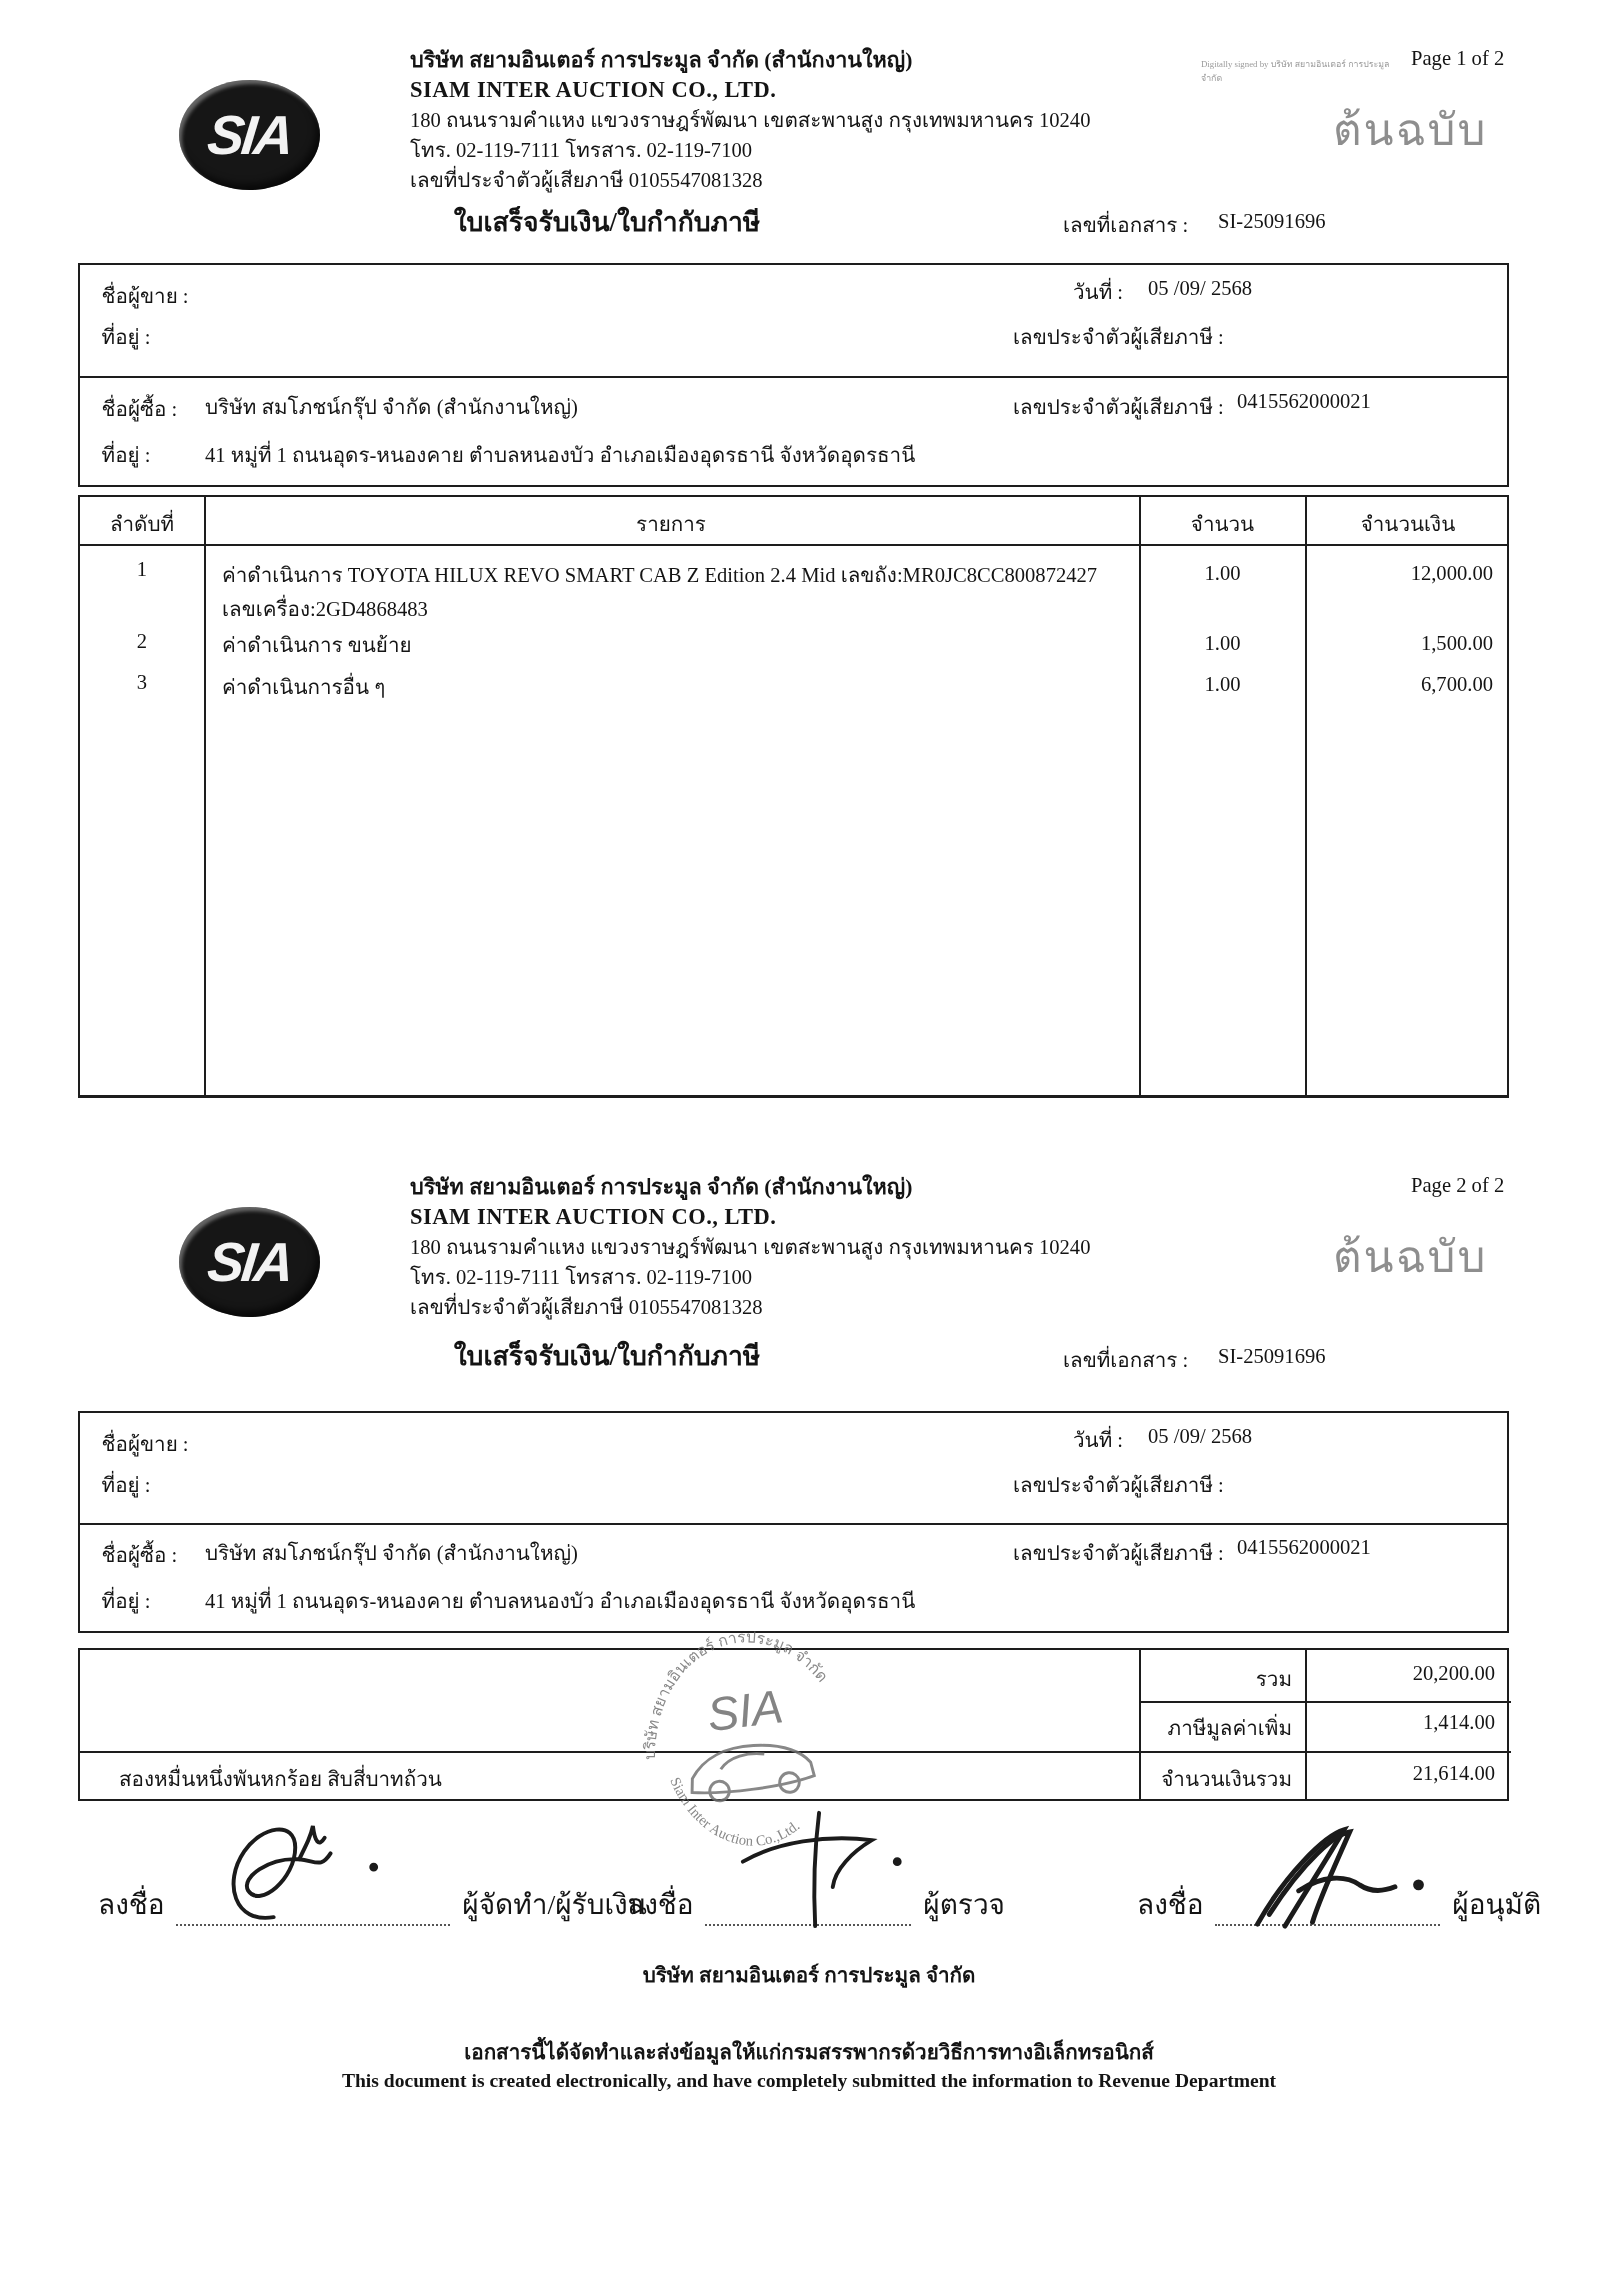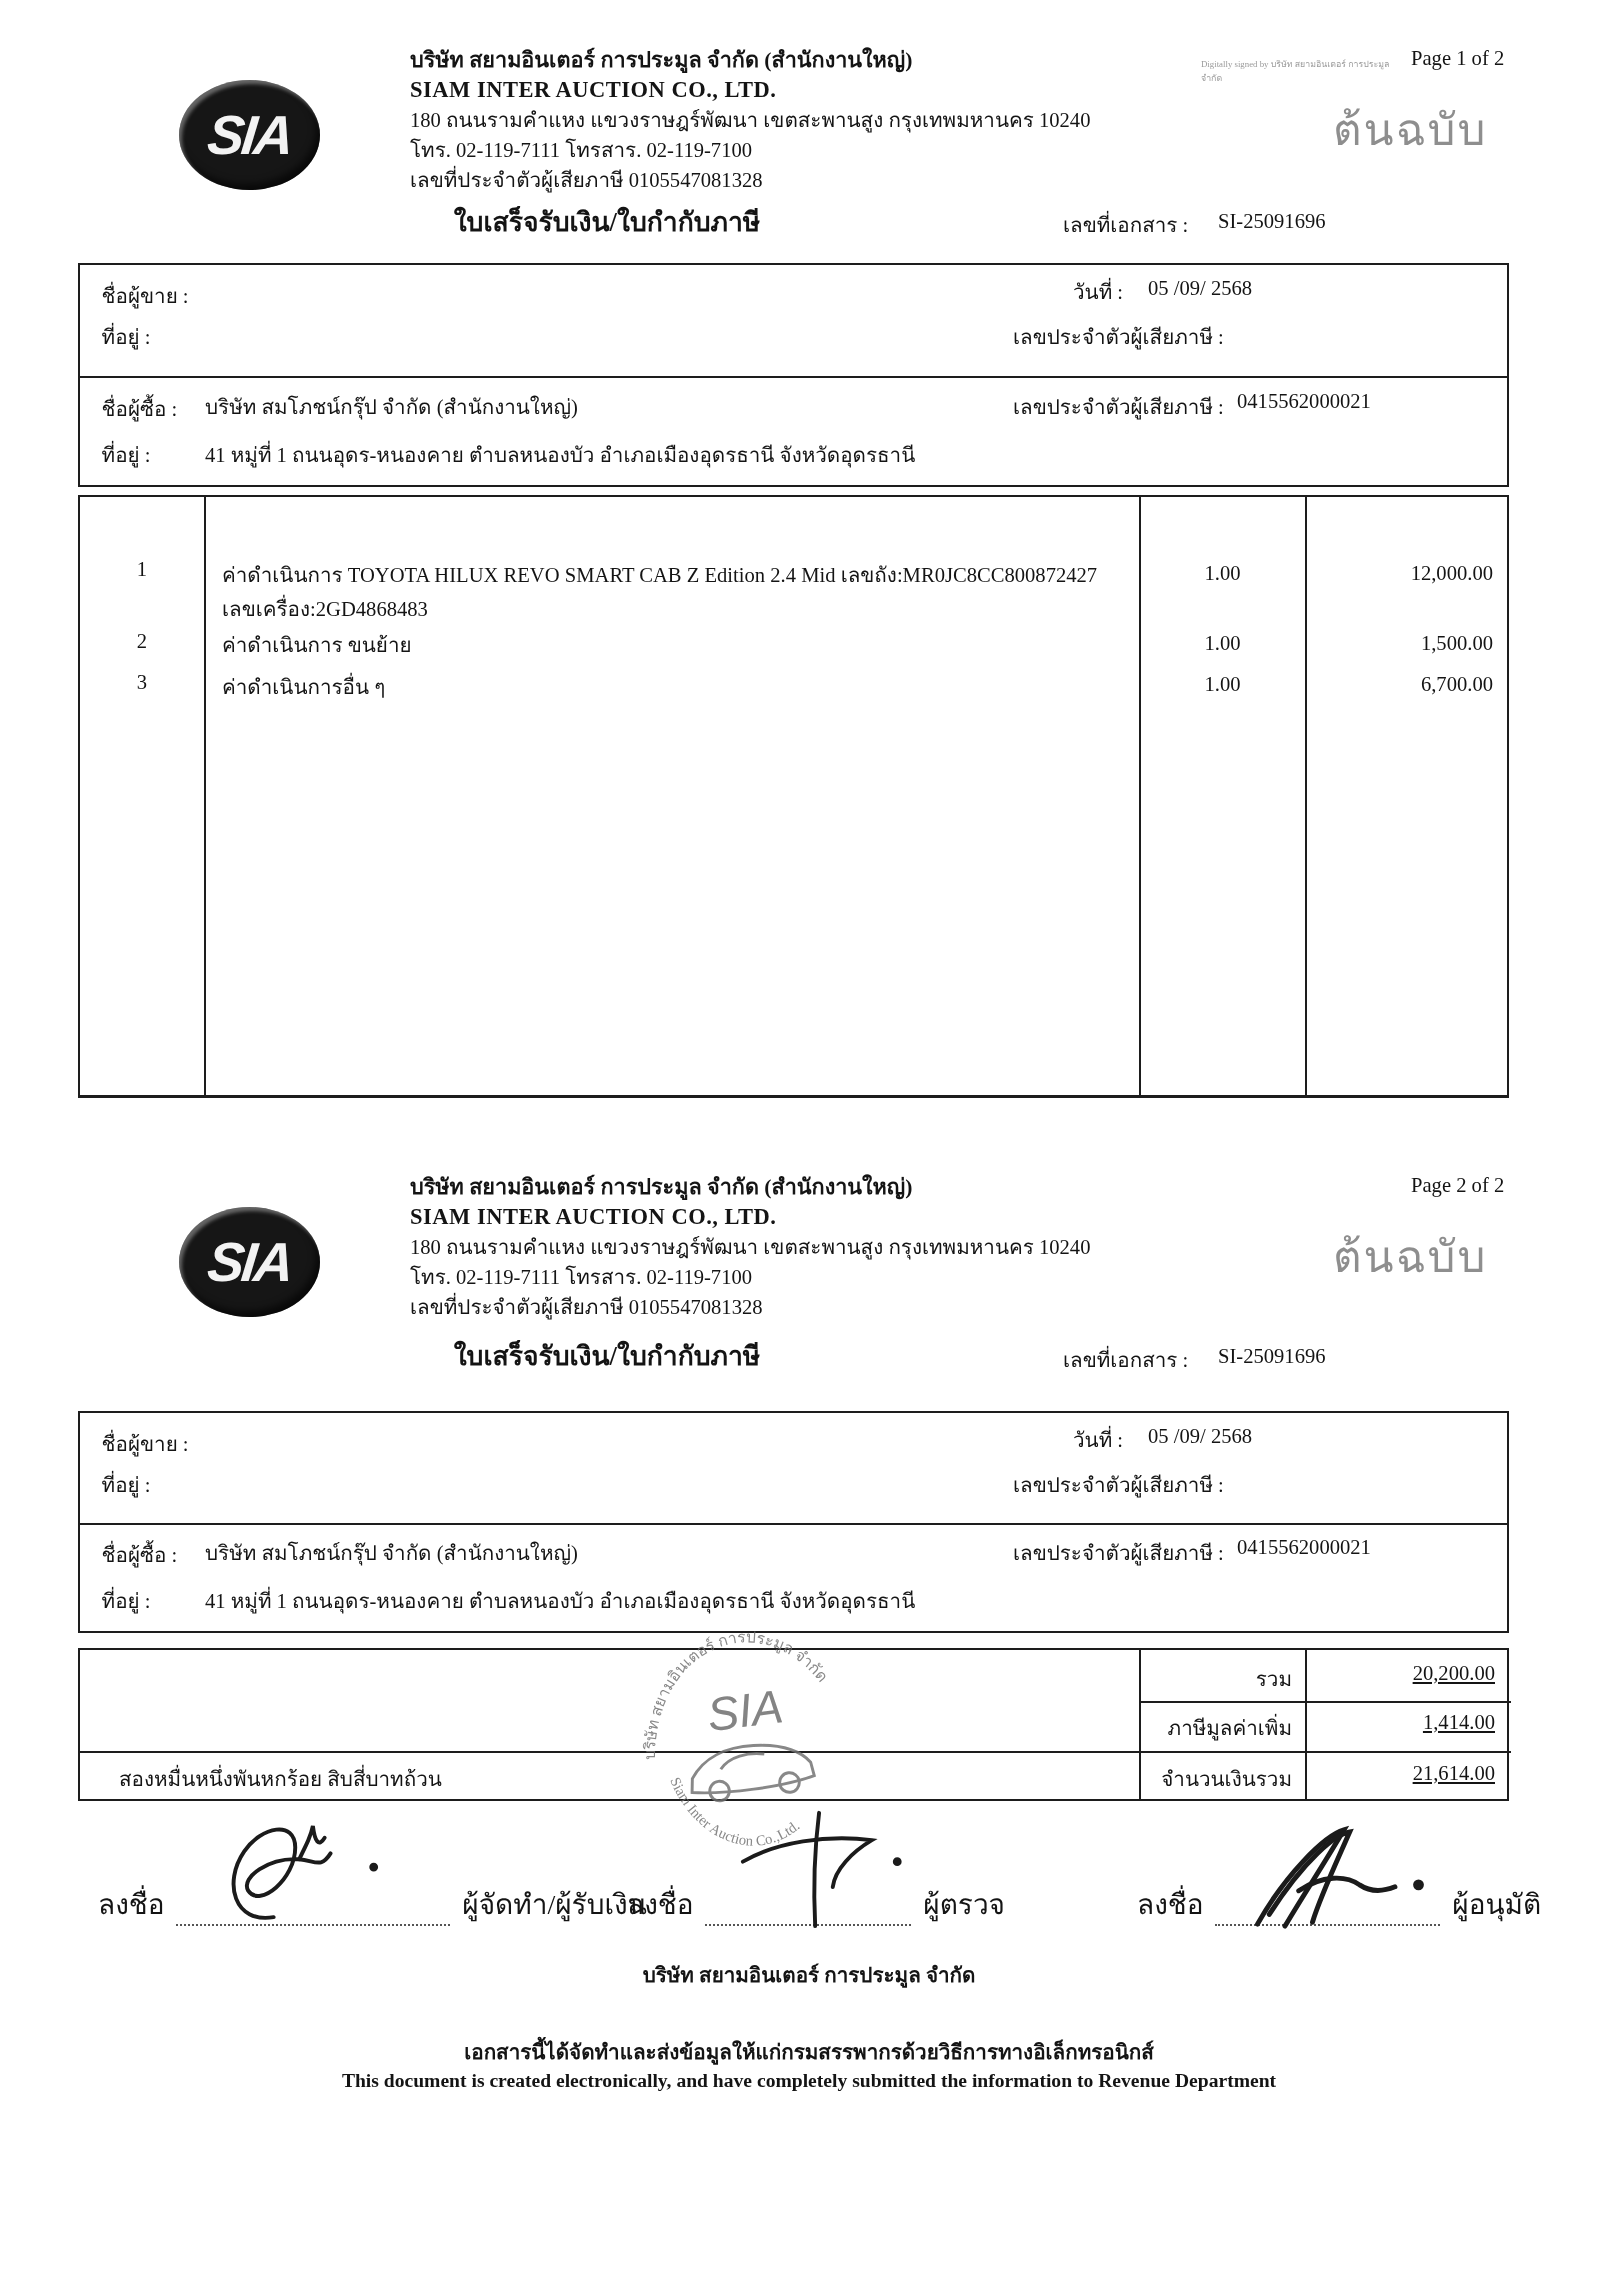--- a/index.html
+++ b/index.html
@@ -49,21 +49,21 @@
   .items-header { position:absolute; left:0; right:0; top:0; height:49px; border-bottom:2px solid #1d1d1d; }
   .hcell { position:absolute; top:9.8px; font-size:20.6px; text-align:center; }
   .cell { position:absolute; font-size:20.6px; }
   .c-center { text-align:center; }
   .c-right { text-align:right; }
 
   
   .totals-box { position:absolute; left:78px; top:521px; width:1431px; height:153px; border:2px solid #1d1d1d; }
   .hline { position:absolute; height:2px; background:#1d1d1d; }
   .totals-box .tlabel { position:absolute; left:1059px; width:153px; text-align:right; font-size:20.6px; }
-  .totals-box .tvalue { position:absolute; left:1225px; width:190px; text-align:right; font-size:20.6px;text-decoration:underline; }
+  .totals-box .tvalue { position:absolute; left:1225px; width:190px; text-align:right; font-size:20.6px; }
   .amount-words { position:absolute; left:39px; top:112px; font-size:20.6px; }
 
   
   .stamp { position:absolute; left:632px; top:480px; width:235px; height:278px; transform:rotate(-7deg); opacity:.82; }
 
   
   .sig-group { position:absolute; display:flex; align-items:flex-end; gap:11.8px; font-size:28px; }
   .sig-line { position:relative; border-bottom:2px dotted #555; height:13.7px; }
   .sig-line svg { position:absolute; bottom:-7.8px; }
   .sig-role { white-space:nowrap; }
@@ -115,20 +115,26 @@
     <div class="lbl" style="left:933px; top:125px;">เลขประจำตัวผู้เสียภาษี :</div>
     <div class="val" style="left:1157px; top:125px;">0415562000021</div>
     <div class="lbl" style="left:21.6px; top:173px;">ที่อยู่ :</div>
     <div class="val" style="left:125px; top:173px;">41 หมู่ที่ 1 ถนนอุดร-หนองคาย ตำบลหนองบัว อำเภอเมืองอุดรธานี จังหวัดอุดรธานี</div>
   </div>
 
   <div class="items-table">
     <div class="vline" style="left:124px;"></div>
     <div class="vline" style="left:1059px;"></div>
     <div class="vline" style="left:1225px;"></div>
+    <div class="items-header">
+      <div class="hcell" style="left:0; width:124px;">ลำดับที่</div>
+      <div class="hcell" style="left:124px; width:934px;">รายการ</div>
+      <div class="hcell" style="left:1059px; width:167px;">จำนวน</div>
+      <div class="hcell" style="left:1225px; width:206px;">จำนวนเงิน</div>
+    </div>
 
     <div>
       <div class="cell c-center" style="left:0; width:124px; top:61px;">1</div>
       <div class="cell" style="left:142px; width:907px; top:61px;">ค่าดำเนินการ TOYOTA HILUX REVO  SMART CAB Z Edition 2.4 Mid เลขถัง:MR0JC8CC800872427</div>
       <div class="cell" style="left:142px; width:907px; top:95px;">เลขเครื่อง:2GD4868483</div>
       <div class="cell c-center" style="left:1059px; width:167px; top:65px;">1.00</div>
       <div class="cell c-right" style="left:1225px; width:188px; top:65px;">12,000.00</div>
     </div>
 
     <div>

